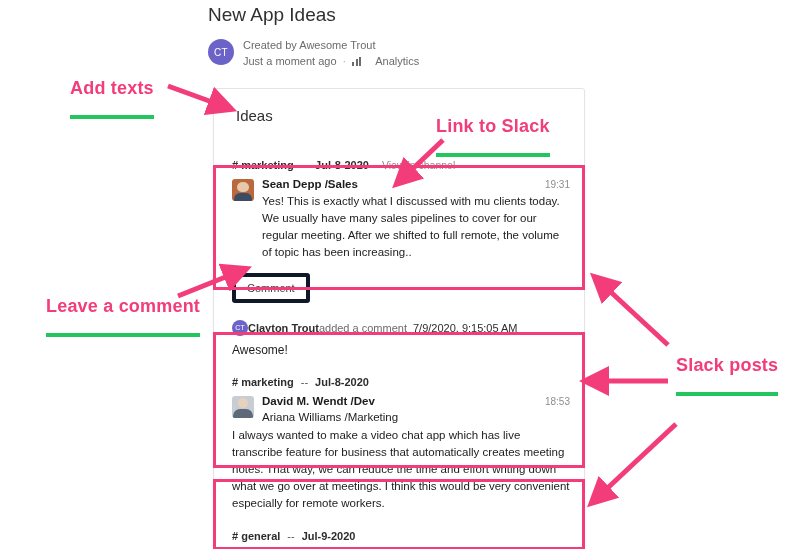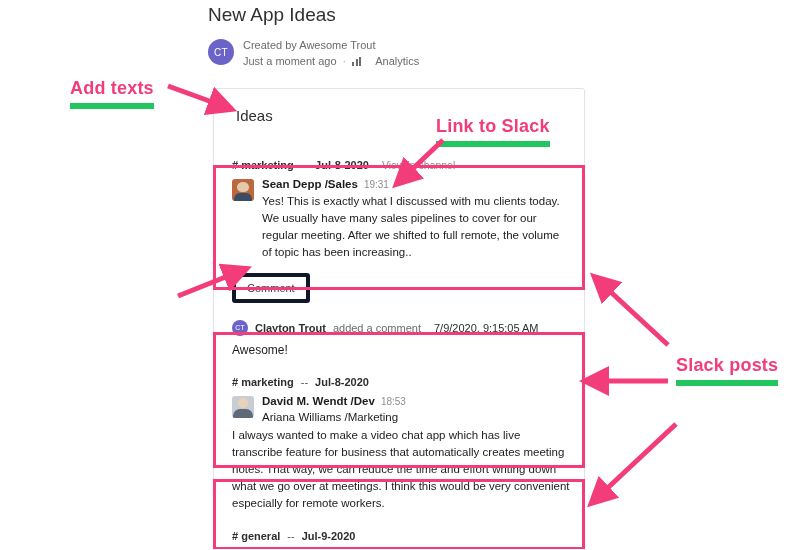--- a/index.html
+++ b/index.html
@@ -136,20 +136,21 @@
     background:#e8d2bb; border-radius:50%;
   }
   .msg-avatar.a2::after {
     content:""; position:absolute; left:1px; bottom:0; width:20px; height:9px;
     background:#5e6a78; border-radius:7px 7px 0 0;
   }
   .msg-body { flex: 1 1 auto; min-width: 0; }
   .msg-name-row {
     display: flex; align-items: baseline; gap: 6px;
     line-height: 1.2;
+    justify-content: space-between;
   }
   .msg-name { font-size: 11.5px; font-weight: 700; color: #1d1c1d; }
   .msg-time { font-size: 10px; color: #8d8d8d; }
   .msg-sub { font-size: 11.5px; color: #1d1c1d; line-height: 1.5; }
   .msg-text {
     font-size: 11.5px;
     color: #1d1c1d;
     line-height: 1.48;
     margin-top: 1px;
   }
@@ -163,21 +164,21 @@
     font-size: 11px;
     color: #3c3c3c;
     padding: 5px 11px;
     cursor: pointer;
   }
 
   .comment-block {
     padding: 6px 14px 10px 18px;
   }
   .comment-head {
-    display: flex; align-items: center; gap: 7px;
+    display: flex; align-items: center; 
     font-size: 11px;
   }
   .c-avatar {
     width: 16px; height: 16px; border-radius: 50%;
     background: #6b63c7; color: #fff;
     font-size: 7px;
     display:flex; align-items:center; justify-content:center;
   }
   .c-name { font-weight: 700; color: #2d2d2d; }
   .c-action { color: #6b6b6b; }
@@ -190,21 +191,21 @@
 
   
   .ann {
     position: absolute;
     color: #f23d7a;
     font-weight: 700;
     font-size: 18px;
     letter-spacing: 0.2px;
     white-space: nowrap;
   }
-  .ann .u { border-bottom: 6px solid #22c55e; padding-bottom: 5px; }
+  .ann .u { border-bottom: 4px solid #22c55e; padding-bottom: 17px; }
 
   .hl {
     position: absolute;
     border: 3px solid #f23d7a;
     pointer-events: none;
   }
   svg.arrows {
     position: absolute;
     left: 0; top: 0;
     width: 806px; height: 550px;
@@ -311,20 +312,21 @@
 
     </div>
   </div>
 
   <div class="hl" style="left:185px; top:165px; width:372px; height:125px;"></div>
   <div class="hl" style="left:185px; top:332px; width:372px; height:136px;"></div>
   <div class="hl" style="left:185px; top:479px; width:372px; height:71px;"></div>
 
   <div class="ann" style="left:42px; top:78px;"><span class="u">Add texts</span></div>
   <div class="ann" style="left:408px; top:116px;"><span class="u">Link to Slack</span></div>
+  <div class="ann" style="left:18px; top:296px;"><span class="u">Leave a comment</span></div>
   <div class="ann" style="left:648px; top:355px;"><span class="u">Slack posts</span></div>
 
   <svg class="arrows" viewBox="0 0 806 550">
     <defs>
       <marker id="ah" markerWidth="6" markerHeight="6" refX="3" refY="3" orient="auto">
         <path d="M0,0 L6,3 L0,6 z" fill="#f23d7a"></path>
       </marker>
     </defs>
 
     <line x1="140" y1="86" x2="195" y2="106" stroke="#f23d7a" stroke-width="5" marker-end="url(#ah)"></line>

